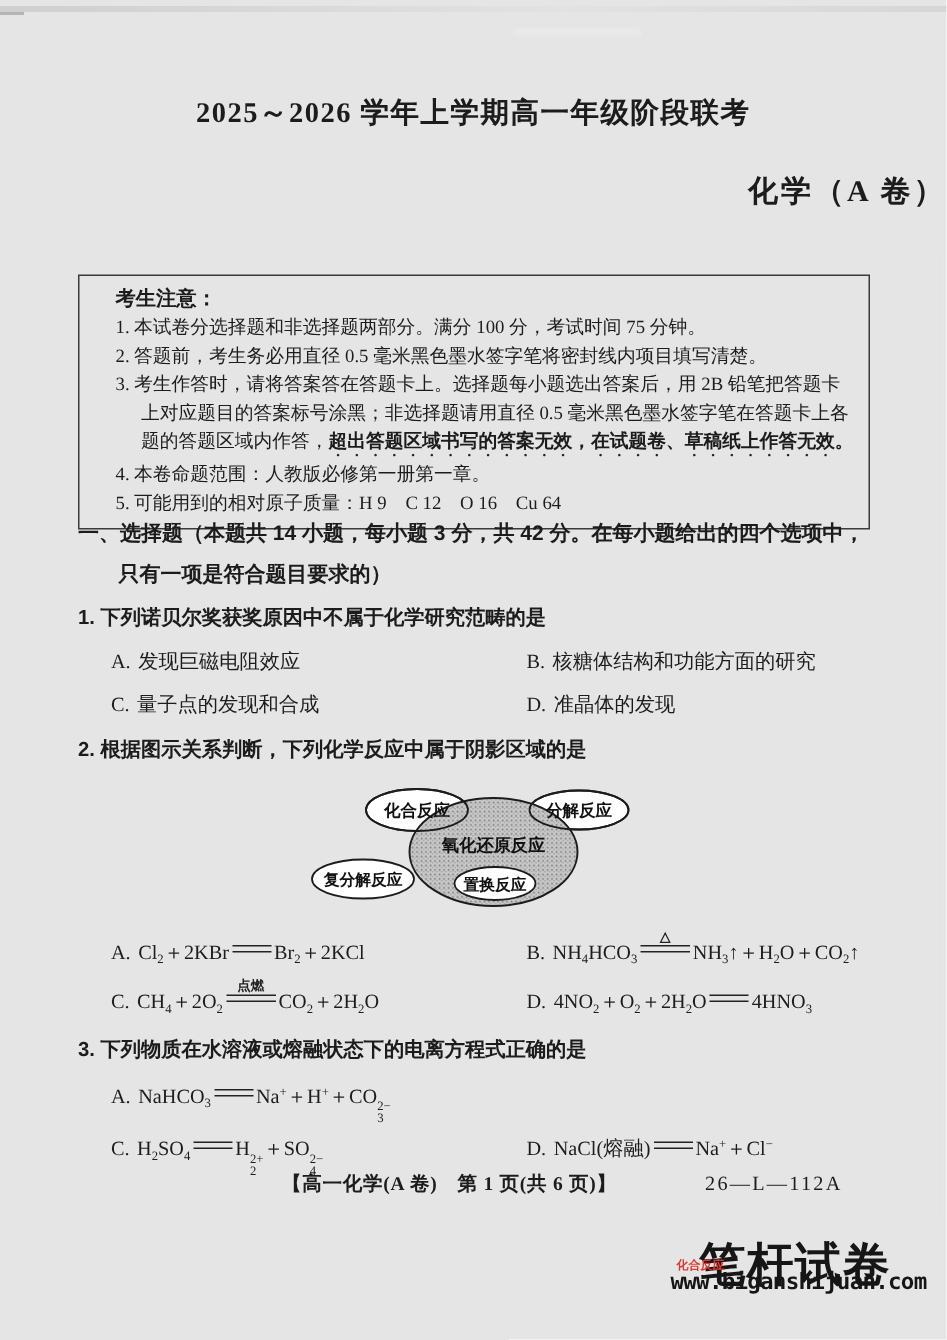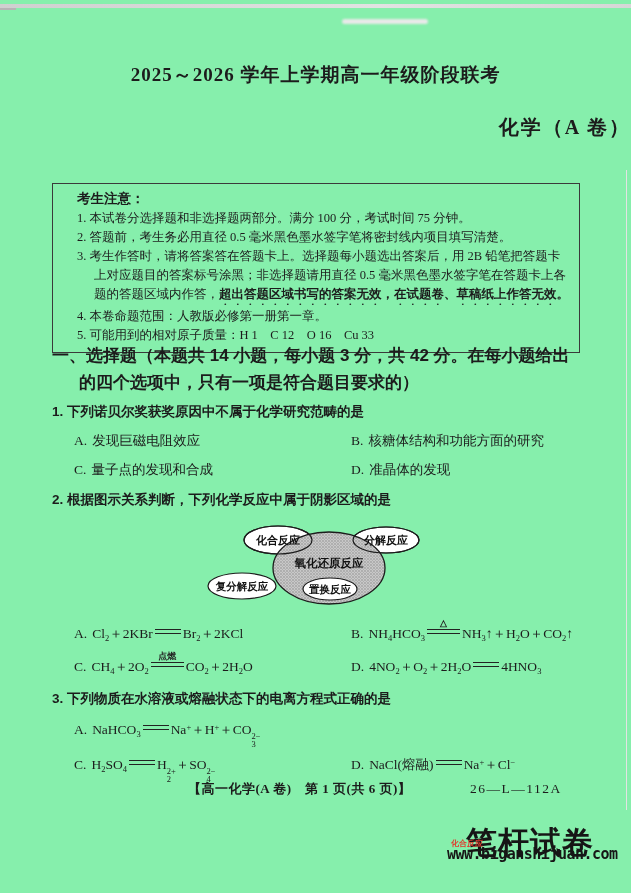--- a/index.html
+++ b/index.html
@@ -1,16 +1,16 @@
 <!DOCTYPE html>
 <html><head>
 <meta charset="utf-8">
 <style>
   html,body{margin:0;padding:0;background:#fdfdfd;}
-  .page{position:relative;width:631px;height:893px;background:#86efac;overflow:hidden;
+  .page{position:relative;width:631px;height:893px;background:#e5e5e5;overflow:hidden;
         font-family:"Liberation Serif",serif;color:#1c1c1c;}
   
   .scan-top-bar{position:absolute;top:4px;left:0;width:631px;height:4px;
                 background:linear-gradient(90deg,#cfcfcf,#e2e2e2 60%,#d6d6d6);}
   .scan-corner{position:absolute;top:8px;left:0;width:16px;height:2px;background:#b5b5b5;}
   .scan-smudge{position:absolute;top:19px;left:342px;width:86px;height:5px;background:#e9e9e9;
                border-radius:3px;filter:blur(1px);}
   .scan-right-edge{position:absolute;top:170px;right:4px;width:1px;height:640px;background:#e3e3e3;}
   
   .title{position:absolute;top:62px;left:0;width:100%;text-align:center;
@@ -24,21 +24,21 @@
   .notice-heading{font-family:"Liberation Sans",sans-serif;font-weight:bold;font-size:13.5px;
                   line-height:21px;}
   .ni{padding-left:17px;text-indent:-17px;}
   .ni .num{margin-right:3px;}
   .em-seg{font-family:"Liberation Sans",sans-serif;font-weight:bold;
           -webkit-text-emphasis:filled dot #222;-webkit-text-emphasis-position:under left;
           text-emphasis:filled dot #222;text-emphasis-position:under left;}
   
   .main{position:absolute;top:342px;left:52px;width:527px;}
   .section-heading{font-family:"Liberation Sans",sans-serif;font-weight:bold;
-                   font-size:17px;line-height:27px;padding-left:27px;text-indent:-27px;}
+                   font-size:14px;line-height:27px;padding-left:27px;text-indent:-27px;}
   .stem{font-family:"Liberation Sans",sans-serif;font-weight:bold;font-size:13.5px;
         line-height:28px;margin-top:2px;padding-left:15px;text-indent:-15px;}
   .optrow{display:flex;margin-left:22px;font-size:13.5px;}
   .optrow .opt{line-height:29px;}
   .optrow .opt.col-l{width:277px;flex:0 0 277px;}
   .optrow.eq .opt{line-height:33px;}
   .okey{margin-right:5px;}
   
   sub,sup{font-size:8.5px;line-height:0;}
   sub{vertical-align:-3px;}
@@ -88,21 +88,21 @@
     <div class="ni">
       <span class="num">2.</span><span>答题前，考生务必用直径 0.5 毫米黑色墨水签字笔将密封线内项目填写清楚。</span>
     </div>
     <div class="ni">
       <span class="num">3.</span><span>考生作答时，请将答案答在答题卡上。选择题每小题选出答案后，用 2B 铅笔把答题卡上对应题目的答案标号涂黑；非选择题请用直径 0.5 毫米黑色墨水签字笔在答题卡上各题的答题区域内作答，</span><span class="em-seg">超出答题区域书写的答案无效，在试题卷、草稿纸上作答无效。</span>
     </div>
     <div class="ni">
       <span class="num">4.</span><span>本卷命题范围：人教版必修第一册第一章。</span>
     </div>
     <div class="ni">
-      <span class="num">5.</span><span>可能用到的相对原子质量：H 1　C 12　O 16　Cu 33</span>
+      <span class="num">5.</span><span>可能用到的相对原子质量：H 9　C 12　O 16　Cu 64</span>
     </div>
   </div>
 
   <div class="main">
 
     <div class="section-heading">一、选择题（本题共 14 小题，每小题 3 分，共 42 分。在每小题给出的四个选项中，只有一项是符合题目要求的）</div>
 
     <div>
       <div class="stem"><span>1.</span> <span>下列诺贝尔奖获奖原因中不属于化学研究范畴的是</span></div>
       <div class="optrow">

